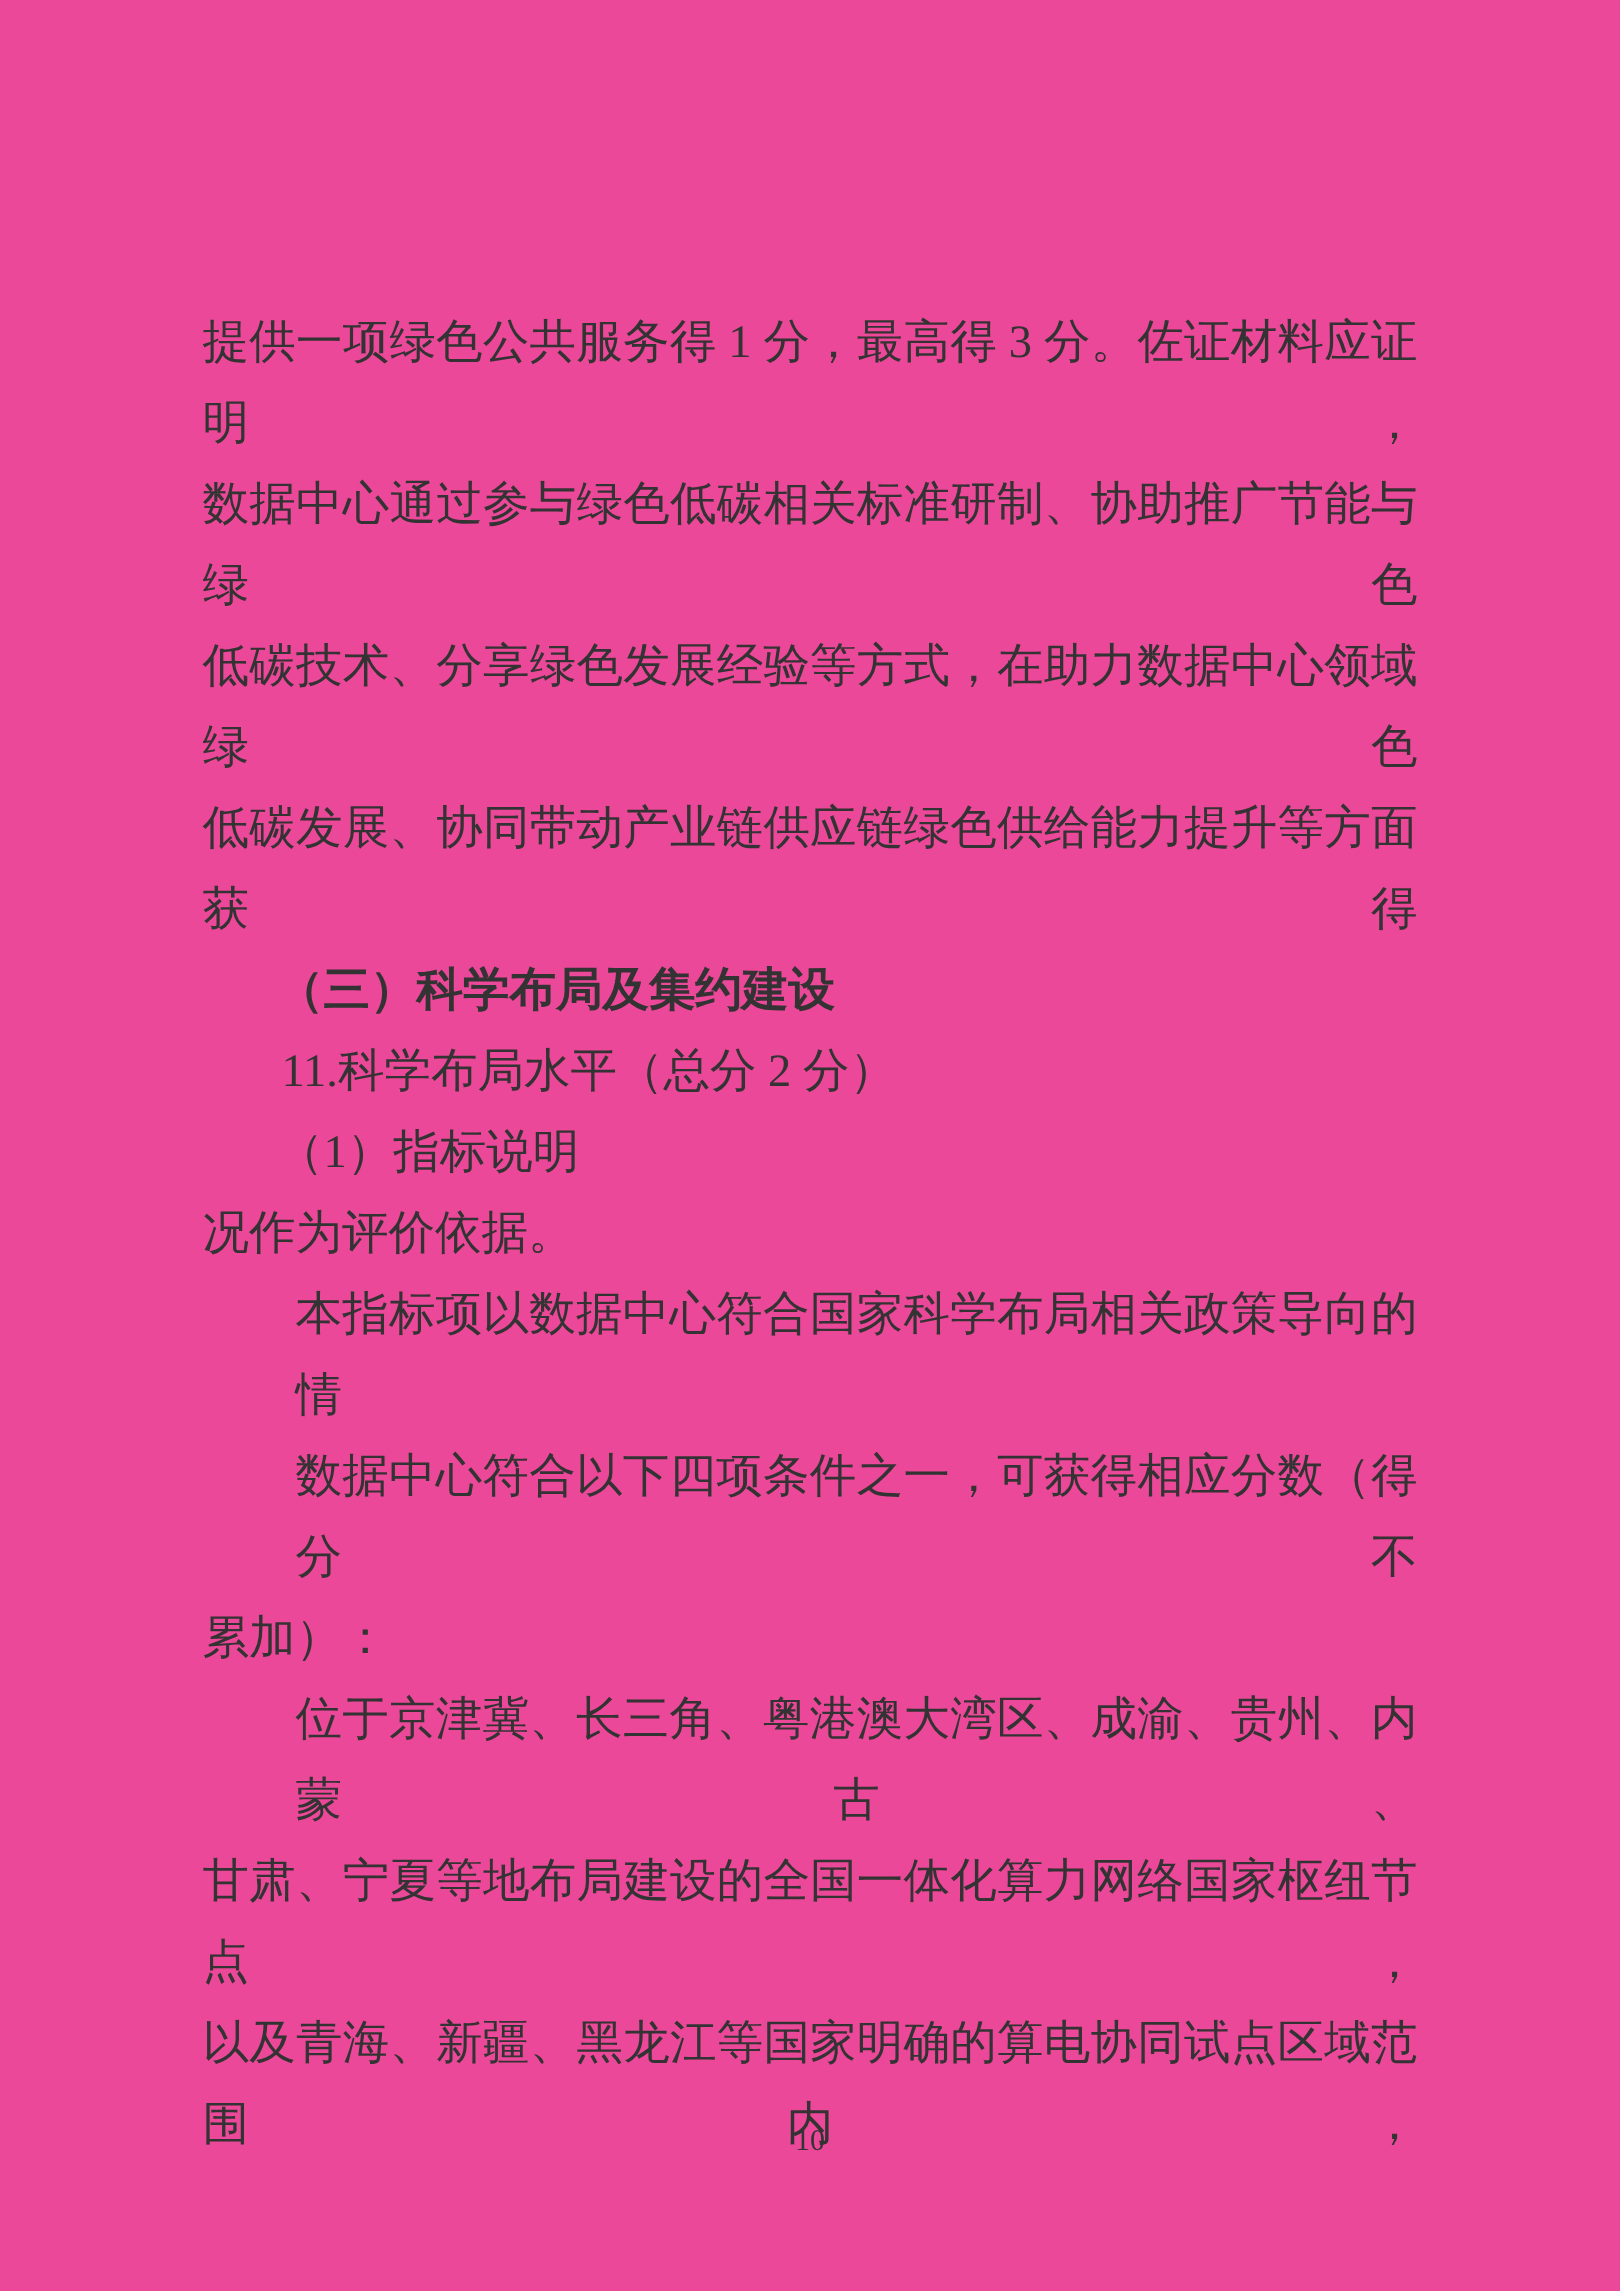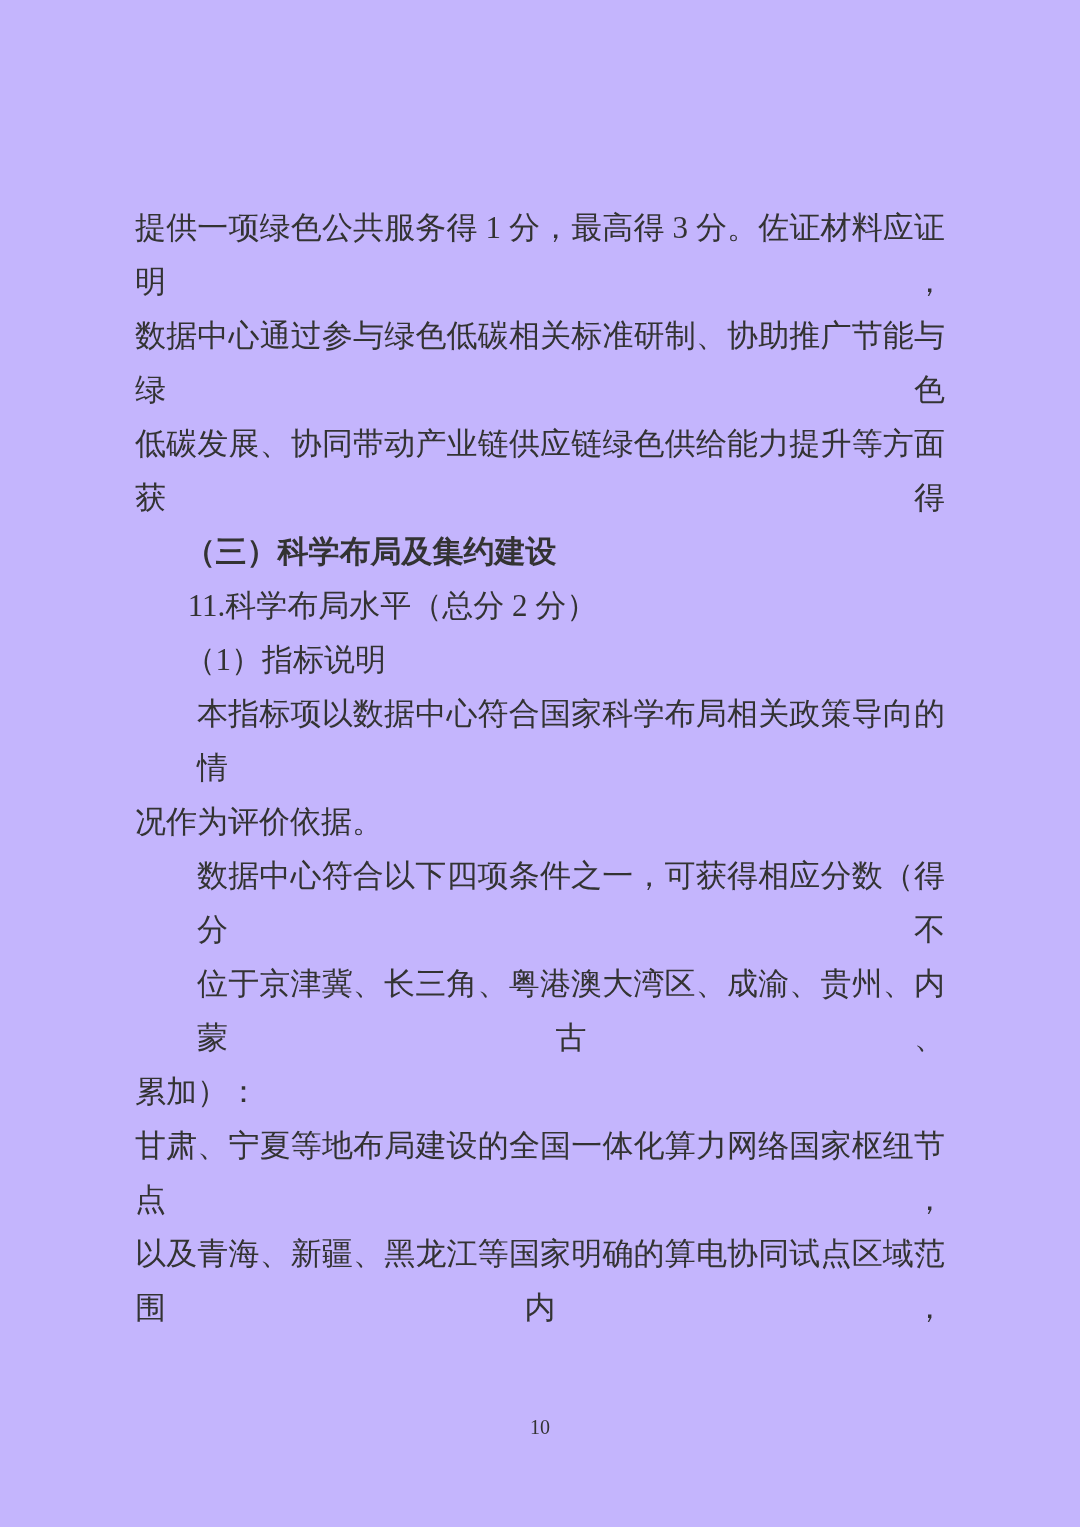--- a/index.html
+++ b/index.html
@@ -5,21 +5,21 @@
   html, body {
     margin: 0;
     padding: 0;
     background: #f4f4f4;
   }
   .page {
     position: relative;
     width: 1080px;
     height: 1527px;
     margin: 0 auto;
-    background: #c4b5fd;
+    background: #ec4899;
     overflow: hidden;
     font-family: "Liberation Serif", "DejaVu Serif", serif;
   }
   .content {
     position: absolute;
     left: 135px;
     top: 201px;
     width: 810px;
   }
   .line {
@@ -49,26 +49,27 @@
     color: #333333;
   }
 </style>
 </head>
 <body>
 
 <div class="page">
   <div class="content">
       <div class="line justify">提供一项绿色公共服务得 1 分，最高得 3 分。佐证材料应证明，</div>
       <div class="line justify">数据中心通过参与绿色低碳相关标准研制、协助推广节能与绿色</div>
+      <div class="line justify">低碳技术、分享绿色发展经验等方式，在助力数据中心领域绿色</div>
       <div class="line justify">低碳发展、协同带动产业链供应链绿色供给能力提升等方面获得</div>
       <div class="line bold" style="padding-left: 1.6em;">（三）科学布局及集约建设</div>
       <div class="line" style="padding-left: 1.7em;">11.科学布局水平（总分 2 分）</div>
       <div class="line" style="padding-left: 1.6em;">（1）指标说明</div>
+      <div class="line">况作为评价依据。</div>
       <div class="line justify" style="padding-left: 2em;">本指标项以数据中心符合国家科学布局相关政策导向的情</div>
-      <div class="line">况作为评价依据。</div>
       <div class="line justify" style="padding-left: 2em;">数据中心符合以下四项条件之一，可获得相应分数（得分不</div>
+      <div class="line">累加）：</div>
       <div class="line justify" style="padding-left: 2em;">位于京津冀、长三角、粤港澳大湾区、成渝、贵州、内蒙古、</div>
-      <div class="line">累加）：</div>
       <div class="line justify">甘肃、宁夏等地布局建设的全国一体化算力网络国家枢纽节点，</div>
       <div class="line justify">以及青海、新疆、黑龙江等国家明确的算电协同试点区域范围内，</div>
     </div>
   <div class="page-number">10</div>
 </div>
 
 </body></html>

